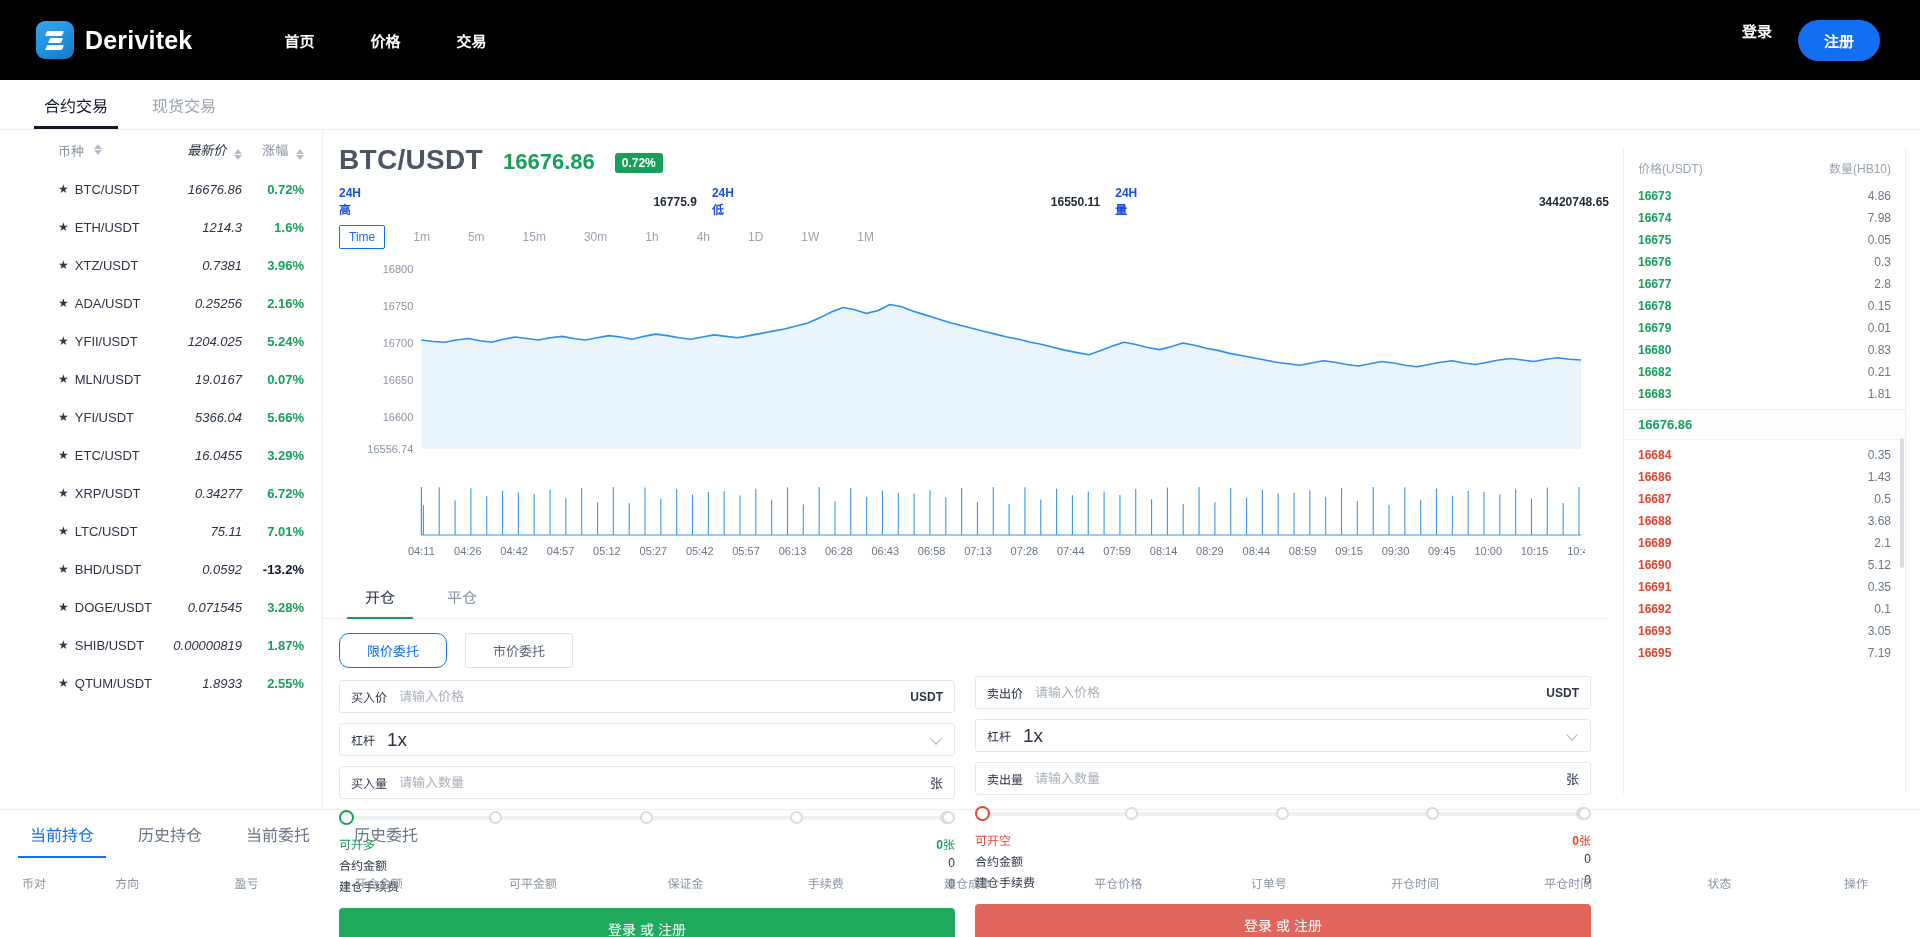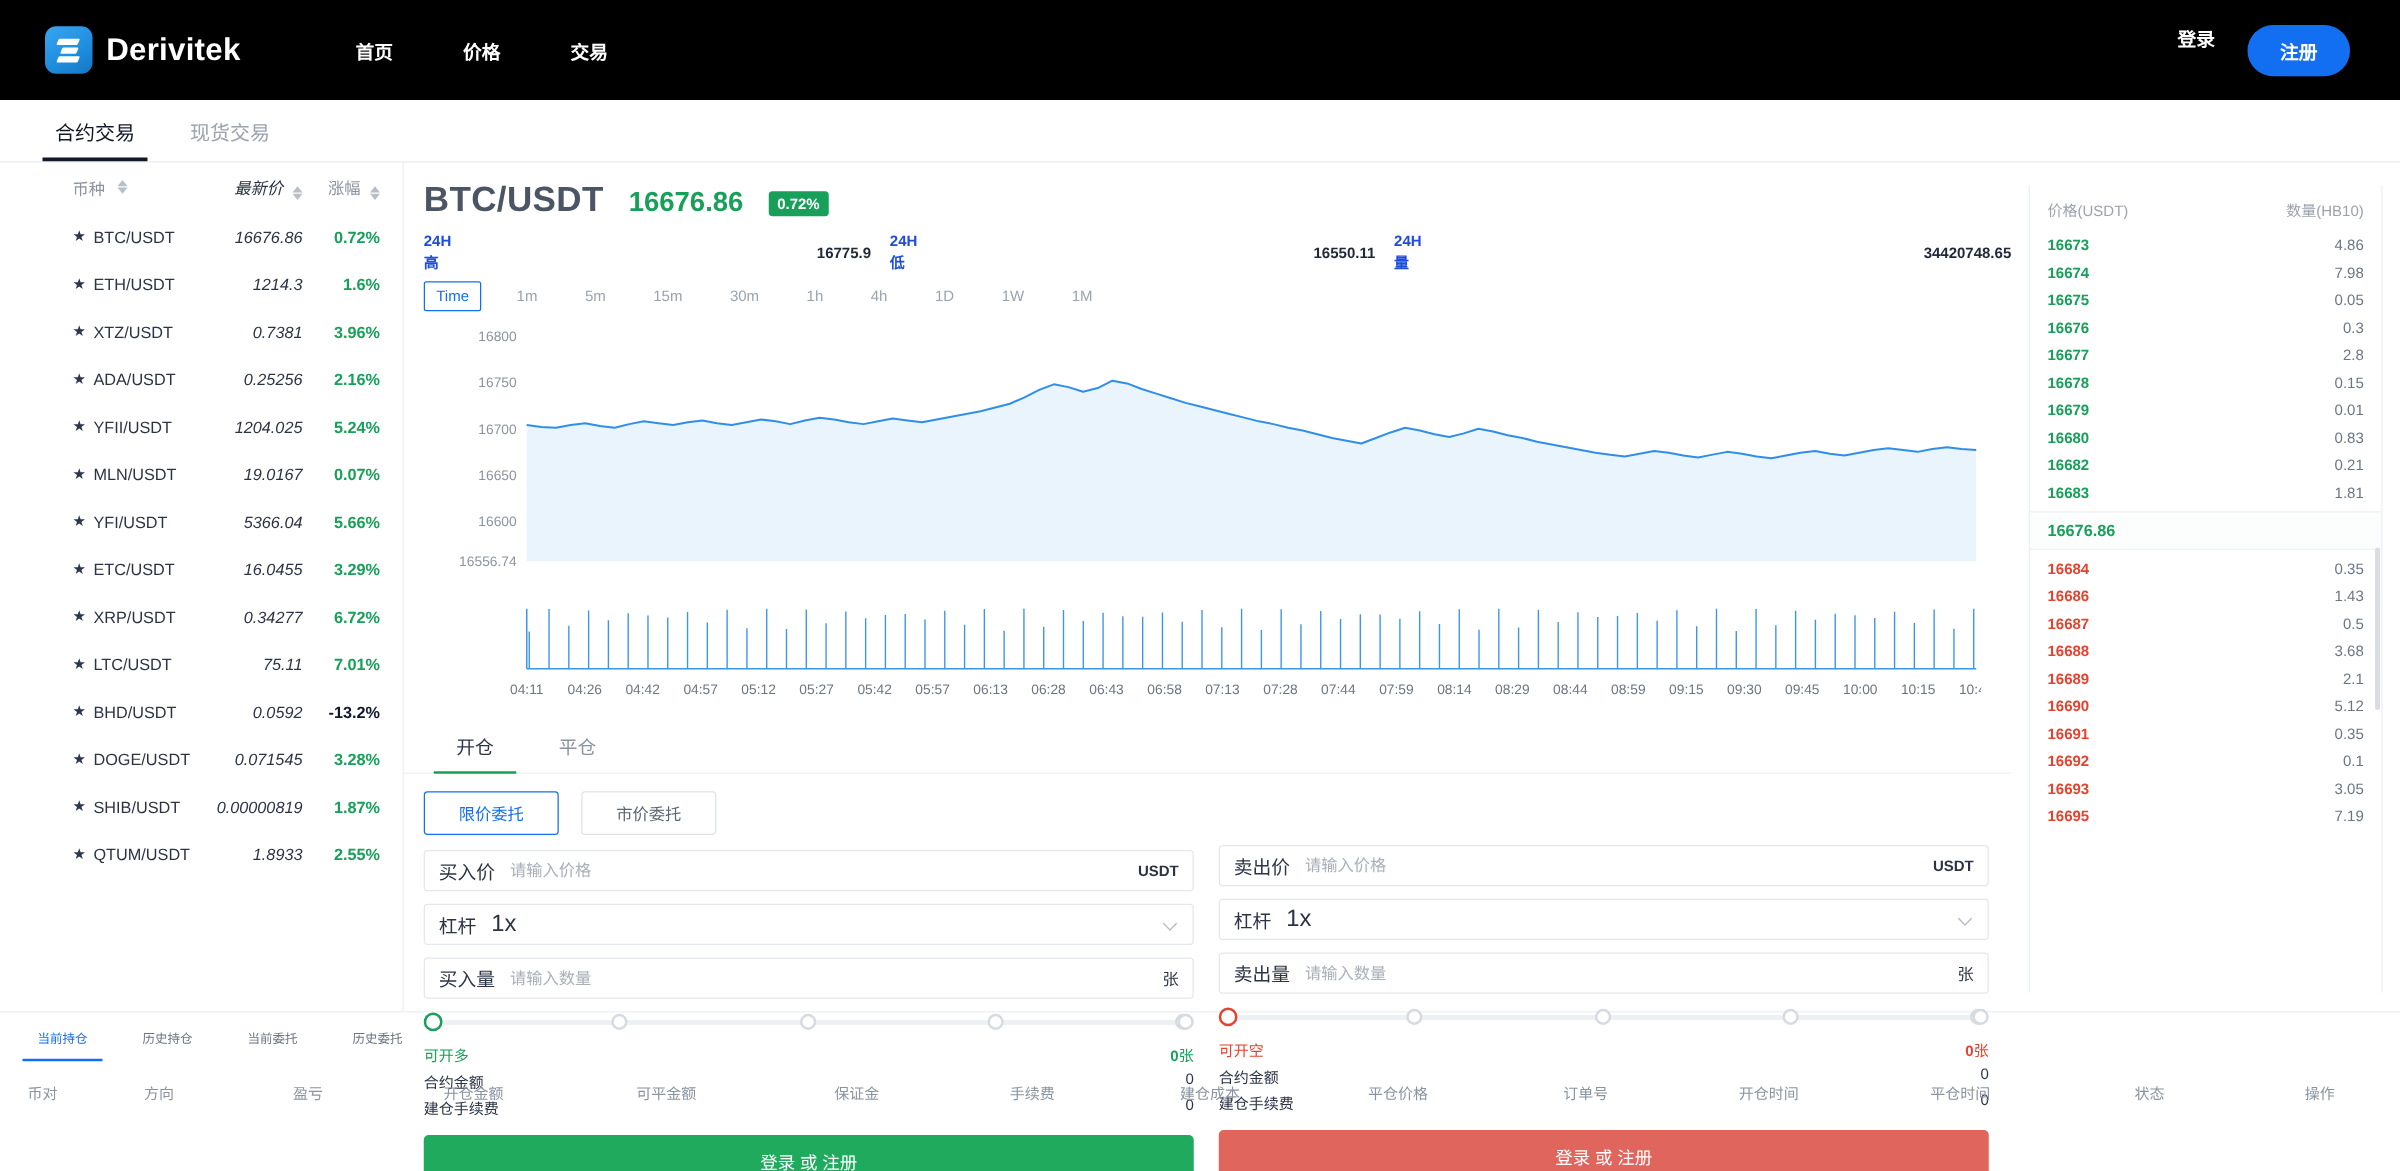--- a/index.html
+++ b/index.html
@@ -131,27 +131,27 @@
   }
 
   .order-body { display:flex; padding:14px 18px 0 16px; gap:20px; }
   .order-col { flex:1 1 0; min-width:0; }
 
   .ord-type-row { display:flex; gap:18px; margin-bottom:12px; }
   .ord-type {
     font-size:13px; padding:7px 0; width:108px; text-align:center; cursor:pointer;
     border:1px solid #dfe3e8; border-radius:3px; color:#5b6573; background:#ffffff;
   }
-  .ord-type.active { border-color:#126ff2; color:#126ff2; }
+  .ord-type.active { border-color:#126ff2; color:#126ff2;border-radius:10px; }
 
   .fld {
     display:flex; align-items:center; height:33px; border:1px solid #e4e8ec;
     border-radius:3px; padding:0 11px; margin-bottom:10px; background:#ffffff;
   }
-  .fld-lab { font-size:15px; color:#2b3445; flex:0 0 auto; margin-right:12px; }
+  .fld-lab { font-size:12px; color:#2b3445; flex:0 0 auto; margin-right:12px; }
   .fld input {
     flex:1 1 auto; min-width:0; border:none; outline:none; font-size:13px;
     color:#2b3445; background:transparent; font-family:inherit;
   }
   .fld input::placeholder { color:#a8b0ba; }
   .fld-unit { font-size:12px; font-weight:bold; color:#2b3445; flex:0 0 auto; }
   .fld-unit.thin { font-weight:normal; font-size:13px; }
   .chev { width:11px; height:11px; position:relative; margin-left:auto; }
   .chev::before {
     content:""; position:absolute; left:0; top:1px; width:7px; height:7px;
@@ -211,21 +211,21 @@
   }
   .book-scroll {
     position:absolute; right:1px; top:290px; width:4px; height:130px;
     background:#d8dde3; border-radius:2px;
   }
 
   
   .bottom { border-top:1px solid #eceff2; height:128px; }
   .btabs { display:flex; gap:0; padding-left:8px; }
   .btab {
-    font-size:10px; color:#6b7684; padding:12px 22px; cursor:pointer; position:relative;
+    font-size:16px; color:#6b7684; padding:12px 22px; cursor:pointer; position:relative;font-family:Liberation Mono, monospace;
   }
   .btab.active { color:#126ff2; }
   .btab.active::after {
     content:""; position:absolute; left:10px; right:10px; bottom:0; height:2px; background:#126ff2;
   }
   .bcols { display:flex; padding:16px 0 0 0; font-size:12px; color:#8a94a0; }
   .bcol { text-align:center; white-space:nowrap; }
 </style>
 </head>
 <body>

